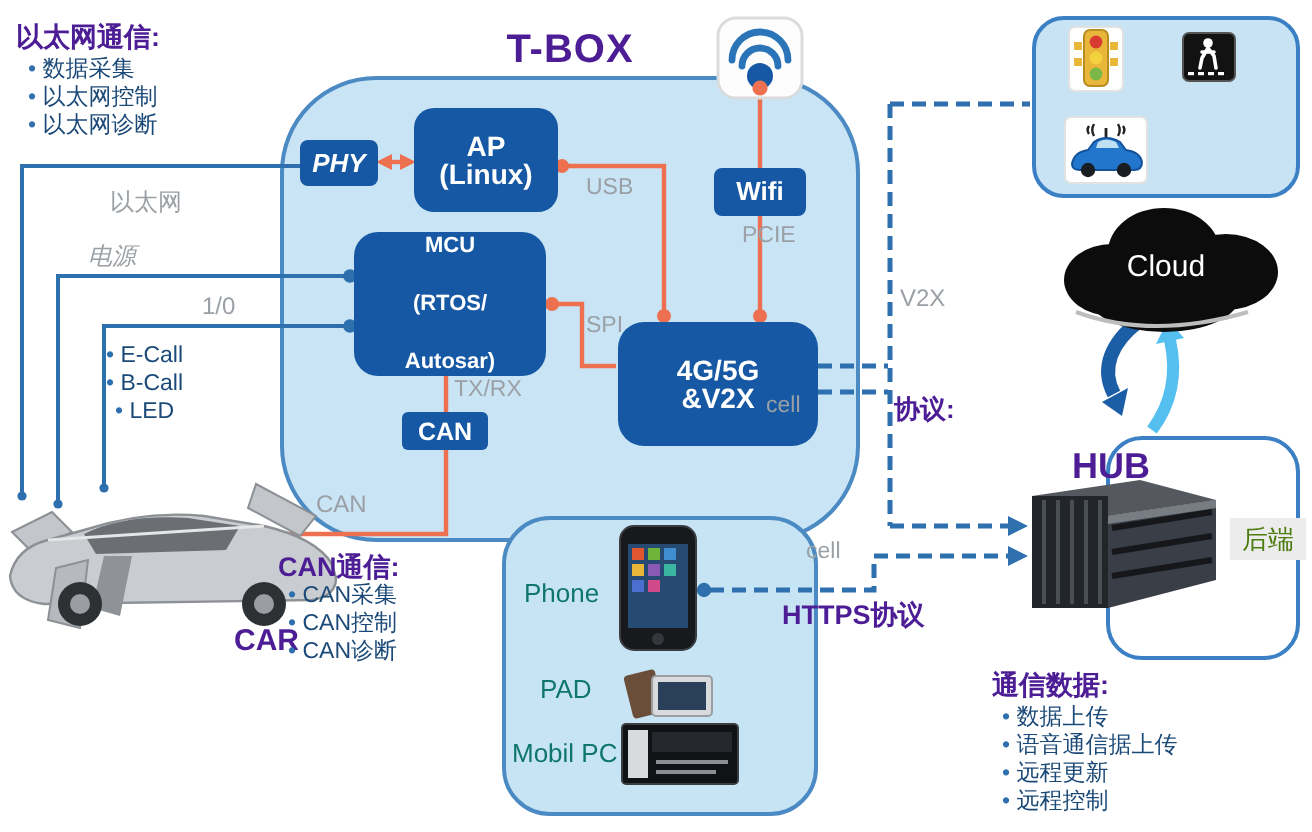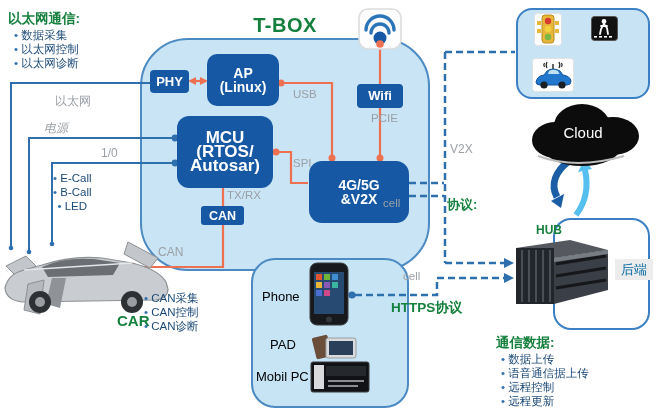--- a/index.html
+++ b/index.html
@@ -6,27 +6,27 @@
   #stage{position:relative;width:656px;height:416px;background:#ffffff;overflow:hidden;
          font-family:"Liberation Sans", sans-serif;}
   .panel{position:absolute;background:#c9e4f4;border:2.5px solid #4b8ac2;box-sizing:border-box;z-index:1;}
   .panel.white{background:#ffffff;border-color:#3b7fc4;}
   #wires{position:absolute;left:0;top:0;z-index:2;pointer-events:none;}
   .chip{position:absolute;background:#1658a3;color:#fff;font-weight:bold;
         display:flex;flex-direction:column;align-items:center;justify-content:center;
         text-align:center;z-index:3;line-height:14px;box-sizing:border-box;}
   .lbl{position:absolute;z-index:3;white-space:nowrap;}
   .gray{color:#9aa0a6;font-size:11.5px;}
-  .title{font-weight:bold;color:#15803d;}
+  .title{font-weight:bold;color:#4c1d95;}
   ul.note{list-style:none;margin:0;padding:0;z-index:3;position:absolute;}
   ul.note li{color:#1c4a78;font-size:11.5px;line-height:14px;white-space:nowrap;}
   ul.note li::before{content:"• ";color:#2e6fae;}
   ul.note.small li{font-size:9.5px;line-height:11.5px;color:#1c4a78;}
   .icon{position:absolute;z-index:3;}
-  .devlbl{color:#000000;font-size:13px;}
+  .devlbl{color:#0f766e;font-size:13px;}
 </style>
 </head>
 <body>
 
 <div id="stage">
 
   <div class="panel" style="left:140px;top:38px;width:290px;height:233px;border-radius:48px;"></div>
   <div class="panel" style="left:516px;top:8px;width:134px;height:91px;border-radius:16px;border-color:#3b7fc4;background:#c7e3f4;"></div>
   <div class="panel" style="left:251px;top:258px;width:158px;height:150px;border-radius:24px;background:#c7e4f5;"></div>
   <div class="panel white" style="left:553px;top:218px;width:97px;height:112px;border-radius:18px;"></div>
@@ -112,36 +112,37 @@
     <polygon points="52,52 66,52 60,82 46,78" fill="#8f9398"></polygon>
     <circle cx="40" cy="76" r="11" fill="#2e3134"></circle>
       <circle cx="40" cy="76" r="5" fill="#9a9da1"></circle>
     <circle cx="132" cy="76" r="11" fill="#2e3134"></circle>
       <circle cx="132" cy="76" r="5" fill="#9a9da1"></circle>
     <path d="M24,44 L132,37" stroke="#e4e6e8" stroke-width="1.5" fill="none"></path>
   </svg>
   <div class="lbl title" style="left:117px;top:312px;font-size:15px;">CAR</div>
 
   <div class="lbl gray" style="left:158px;top:245px;font-size:12px;">CAN</div>
+  <div class="lbl title" style="left:139px;top:275px;font-size:13.5px;">CAN通信:</div>
   <ul class="note" style="left:144px;top:291px;">
     <li>CAN采集</li>
     <li>CAN控制</li>
     <li>CAN诊断</li>
   </ul>
 
   <div class="lbl title" style="left:140px;top:14px;width:290px;text-align:center;font-size:20px;letter-spacing:0.5px;">T-BOX</div>
 
-  <div class="chip" style="left:150px;top:70px;width:39px;height:23px;border-radius:4px;font-size:13px;">
+  <div class="chip" style="left:150px;top:70px;width:39px;height:23px;border-radius:4px;font-size:13px;font-style:italic;">
     <span>PHY</span>
   </div>
   <div class="chip" style="left:207px;top:54px;width:72px;height:52px;border-radius:10px;font-size:14px;">
     <span>AP</span>
     <span>(Linux)</span>
   </div>
-  <div class="chip" style="left:177px;top:116px;width:96px;height:72px;border-radius:12px;font-size:17px;">
+  <div class="chip" style="left:177px;top:116px;width:96px;height:72px;border-radius:12px;font-size:11px;justify-content:space-between;">
     <span>MCU</span>
     <span>(RTOS/</span>
     <span>Autosar)</span>
   </div>
   <div class="chip" style="left:201px;top:206px;width:43px;height:19px;border-radius:3px;font-size:12.5px;">
     <span>CAN</span>
   </div>
   <div class="chip" style="left:357px;top:84px;width:46px;height:24px;border-radius:4px;font-size:13px;">
     <span>Wifi</span>
   </div>
@@ -203,49 +204,49 @@
       <ellipse cx="66" cy="28" rx="28" ry="22"></ellipse>
       <ellipse cx="97" cy="38" rx="26" ry="19"></ellipse>
       <ellipse cx="66" cy="50" rx="38" ry="18"></ellipse>
     </g>
     <path d="M22,58 Q60,72 108,58" fill="none" stroke="#bdbdbd" stroke-width="2"></path>
     <text x="67" y="40" text-anchor="middle" font-size="15" font-family="Liberation Sans, sans-serif" fill="#ffffff">Cloud</text>
   </svg>
 
   <div class="lbl title" style="left:447px;top:196px;font-size:13px;">协议:</div>
 
-  <div class="lbl title" style="left:536px;top:223px;font-size:12px;">HUB</div>
+  <div class="lbl title" style="left:536px;top:223px;font-size:18px;">HUB</div>
   <svg class="icon" style="left:512px;top:238px;" width="100" height="68" viewBox="0 0 100 68">
     <polygon points="4,10 58,2 96,12 42,20" fill="#55595f"></polygon>
     <polygon points="42,20 96,12 96,52 42,66" fill="#3a3e46"></polygon>
     <rect x="4" y="10" width="38" height="56" fill="#22252a"></rect>
     <g stroke="#4a4e55" stroke-width="2">
       <line x1="10" y1="12" x2="10" y2="64"></line>
         <line x1="17" y1="12" x2="17" y2="64"></line>
       <line x1="24" y1="12" x2="24" y2="64"></line>
         <line x1="31" y1="12" x2="31" y2="64"></line>
         <line x1="38" y1="12" x2="38" y2="64"></line>
     </g>
     <g stroke="#15171a" stroke-width="3">
       <line x1="44" y1="26" x2="94" y2="18"></line>
         <line x1="44" y1="38" x2="94" y2="30"></line>
         <line x1="44" y1="50" x2="94" y2="42"></line>
     </g>
     <polygon points="42,20 96,12 96,16 42,24" fill="#787d84"></polygon>
   </svg>
-  <div class="lbl" style="left:615px;top:259px;width:38px;height:21px;background:#ececec;display:flex;align-items:center;justify-content:center;font-size:13px;color:#0369a1;">
+  <div class="lbl" style="left:615px;top:259px;width:38px;height:21px;background:#ececec;display:flex;align-items:center;justify-content:center;font-size:13px;color:#4d7c0f;">
     <span>后端</span>
   </div>
 
   <div class="lbl title" style="left:496px;top:334px;font-size:13.5px;">通信数据:</div>
   <ul class="note" style="left:501px;top:352px;">
     <li>数据上传</li>
     <li>语音通信据上传</li>
+    <li>远程更新</li>
     <li>远程控制</li>
-    <li>远程更新</li>
   </ul>
 
   <div class="lbl devlbl" style="left:262px;top:289px;">Phone</div>
   <div class="lbl devlbl" style="left:270px;top:337px;">PAD</div>
   <div class="lbl devlbl" style="left:256px;top:369px;">Mobil PC</div>
 
   <svg class="icon" style="left:308px;top:262px;" width="42" height="64" viewBox="0 0 42 64">
     <rect x="2" y="1" width="38" height="62" rx="7" fill="#17191d" stroke="#3a3d42"></rect>
     <rect x="6" y="10" width="30" height="42" fill="#274a72"></rect>
     <g>

